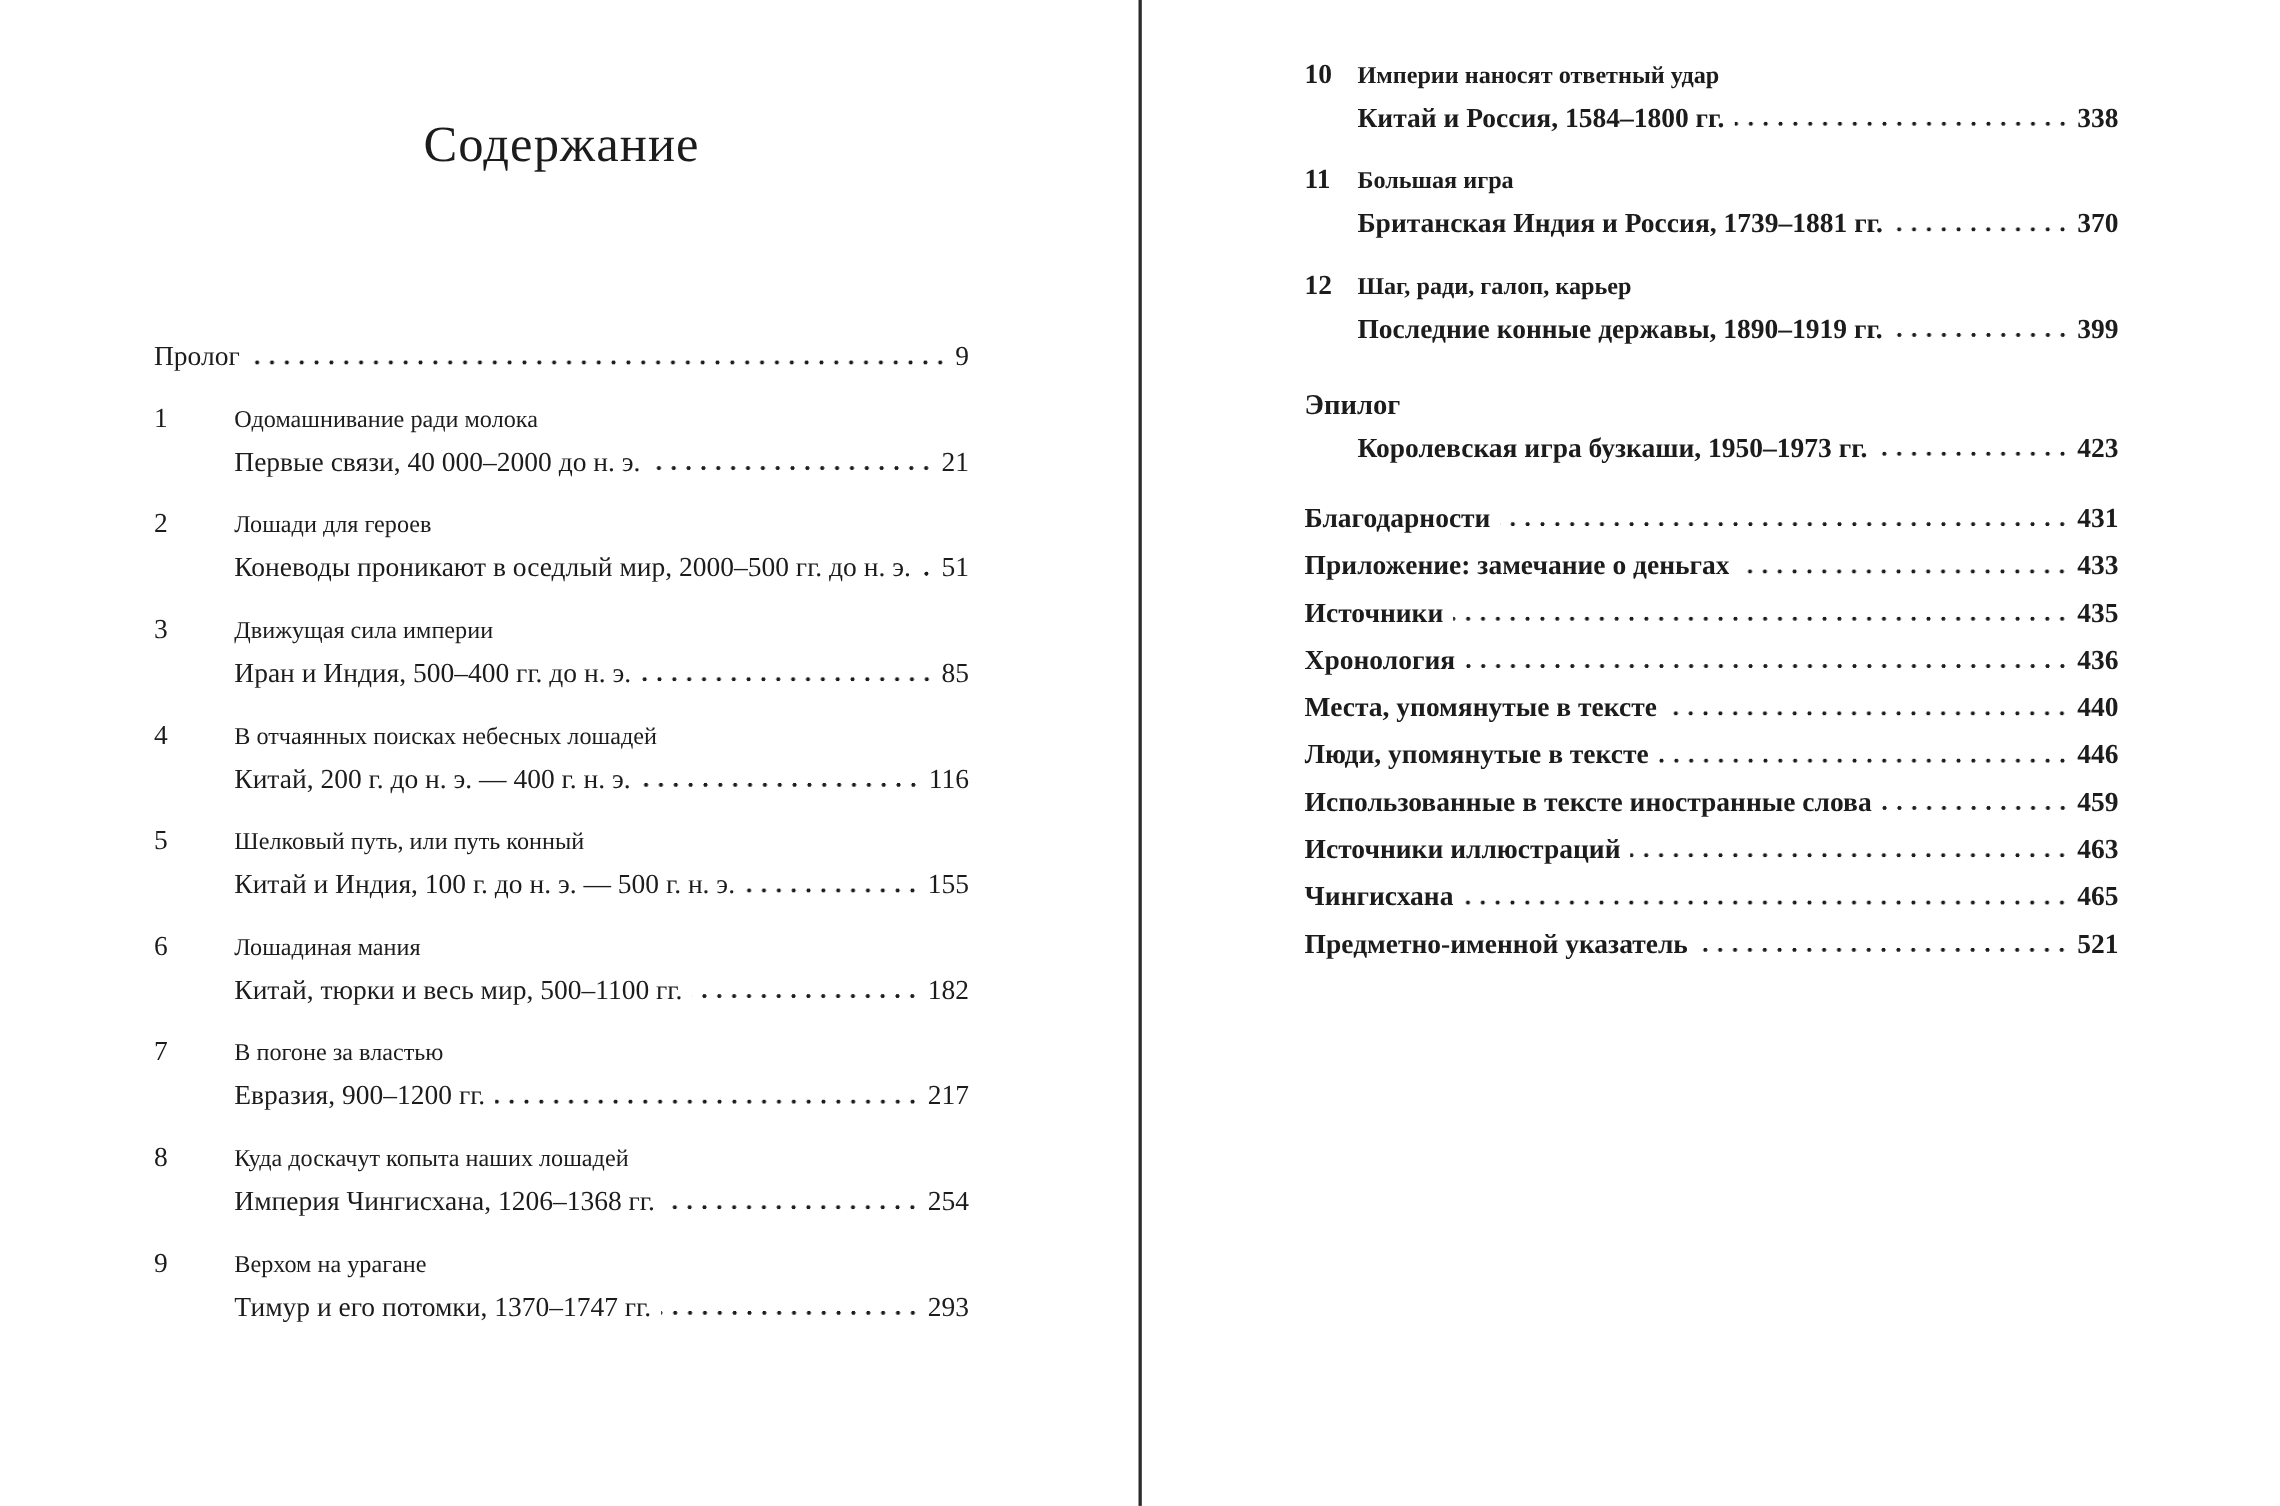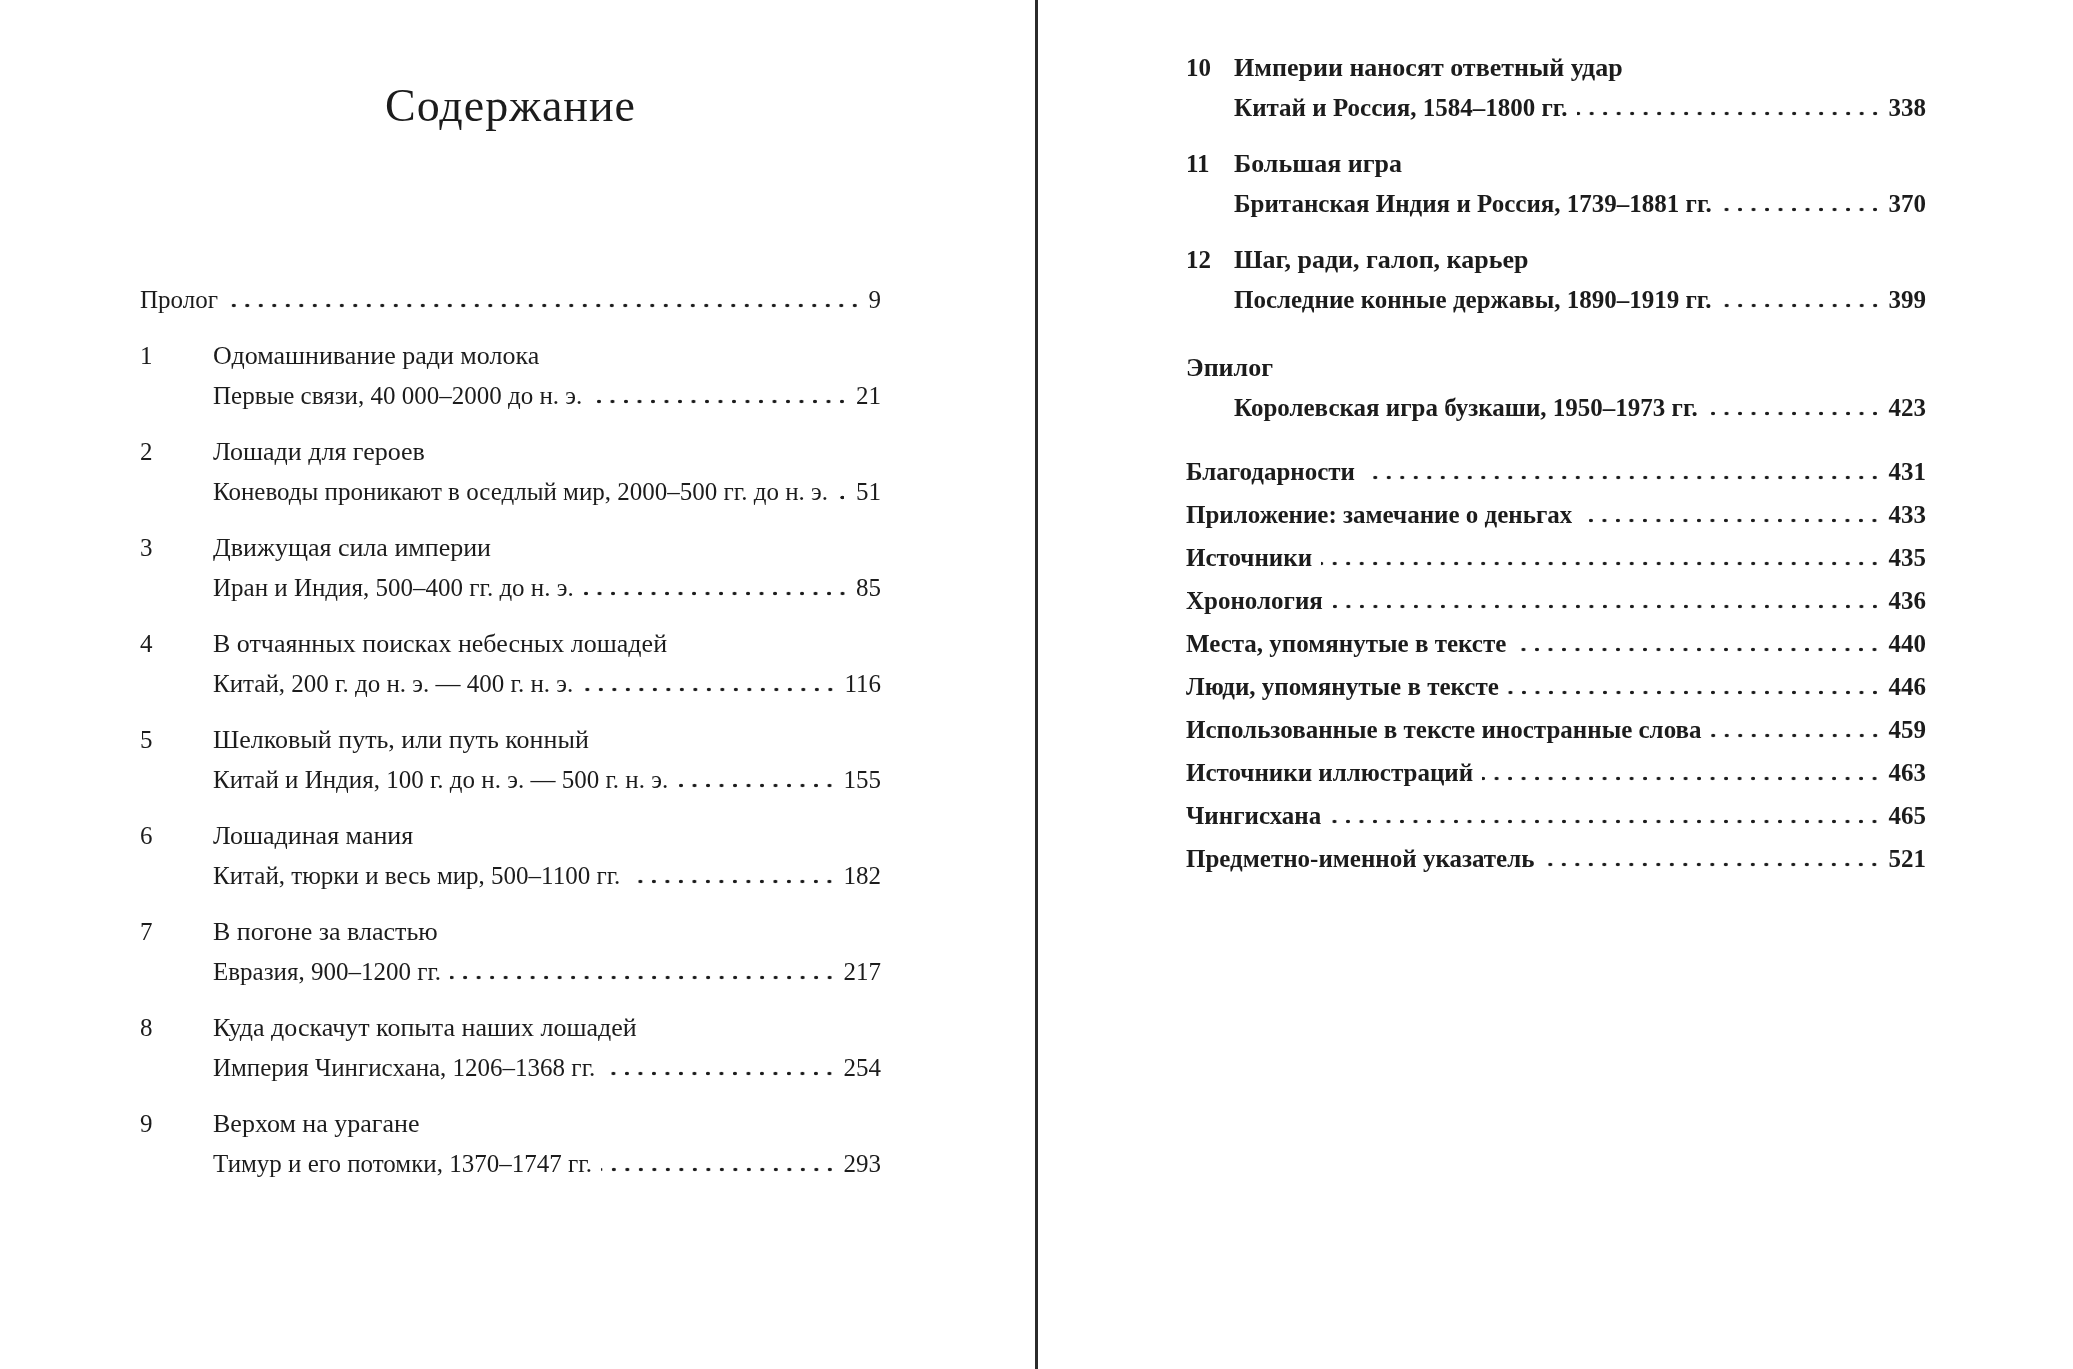--- a/index.html
+++ b/index.html
@@ -17,21 +17,21 @@
     position: absolute; left: 1035px; top: 0;
     width: 3px; height: 1369px;
     background: #2b2b2b;
   }
 
   .page { position: absolute; top: 0; }
   .page.left  { left: 140px;  width: 741px; }
   .page.right { left: 1186px; width: 740px; padding-top: 32px; font-weight: bold; }
 
   .toc-title {
-    margin: 0; padding-top: 78px;
+    margin: 0; padding-top: 103px;
     font-size: 46px; line-height: 56px;
     font-weight: normal; text-align: center;
     letter-spacing: 1px;
   }
 
   .row { display: flex; align-items: baseline; }
   .label { white-space: nowrap; flex: 0 1 auto; min-width: 0; overflow: hidden; }
   .pagenum { white-space: nowrap; flex: 0 0 auto; }
   .leader {
     flex: 1 1 auto; min-width: 8px; height: 5px;
@@ -41,21 +41,21 @@
     background-repeat: repeat-x;
     background-position: right center;
   }
 
   .prologue { margin-top: 146px; font-size: 25px; line-height: 40px; }
 
   .chapter { display: flex; margin-top: 16px; }
   .ch-num { flex: 0 0 73px; font-size: 25px; line-height: 40px; }
   .page.right .ch-num { flex: 0 0 48px; }
   .ch-body { flex: 1 1 auto; min-width: 0; }
-  .ch-title { display: block; font-size: 26px; line-height: 40px; }
+  .ch-title { display: block; font-size: 22px; line-height: 40px; }
   .ch-sub { font-size: 25px; line-height: 40px; text-align: center; }
 
   .epilogue { margin-top: 28px; }
   .ep-head { font-size: 26px; line-height: 40px; }
   .ep-sub { font-size: 25px; line-height: 40px; padding-left: 48px; }
 
   .back-matter { margin-top: 22px; }
   .bm-row { font-size: 25px; line-height: 43px; justify-content: center; }
 </style>
 </head>

